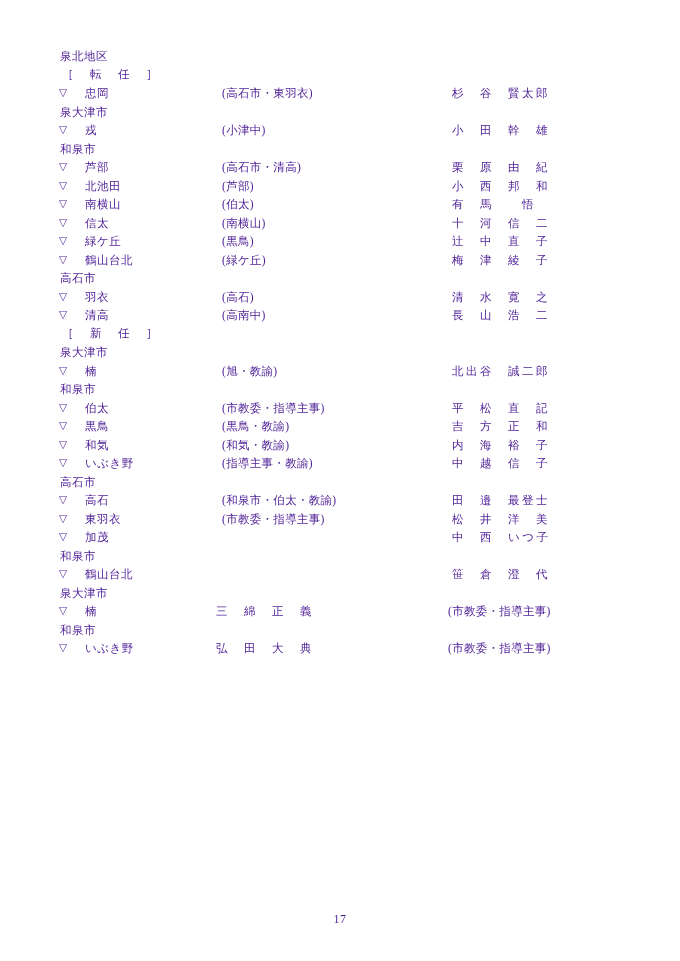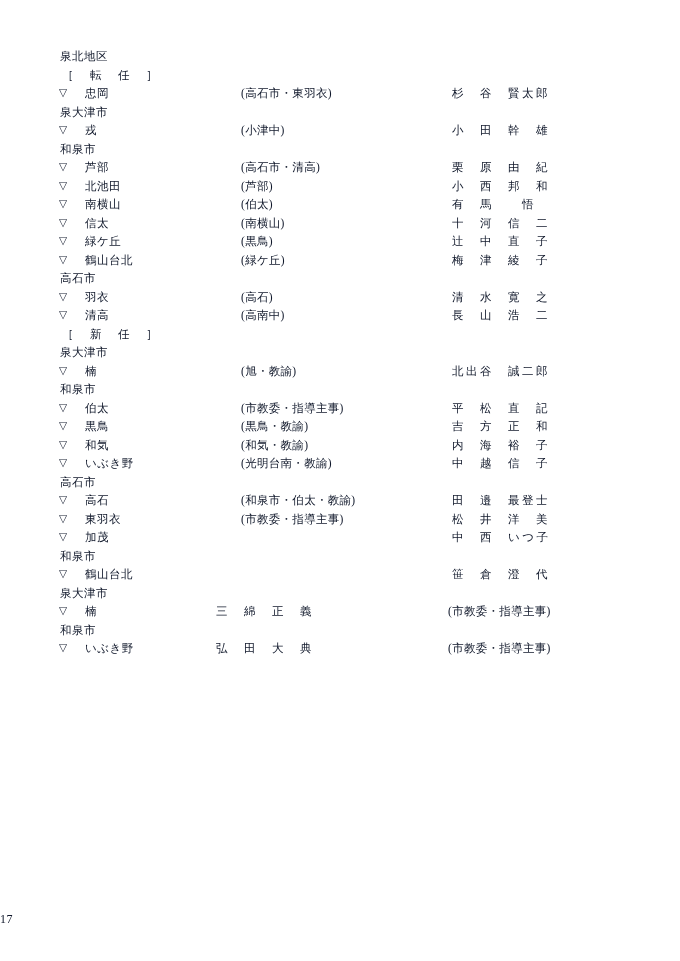--- a/index.html
+++ b/index.html
@@ -7,48 +7,49 @@
     padding: 0;
     background: #ffffff;
   }
   .page {
     position: relative;
     width: 680px;
     height: 961px;
     background: #ffffff;
     overflow: hidden;
     font-family: "Liberation Serif", "DejaVu Serif", serif;
-    color: #0f172a;
+    color: #4c1d95;
   }
   .content {
     position: absolute;
     left: 0;
     top: 47px;
     width: 680px;
   }
   .row {
     position: relative;
     height: 18.5px;
     line-height: 18.5px;
     font-size: 11.5px;
     white-space: nowrap;
   }
   .c-section   { position: absolute; left: 60px;  letter-spacing: 0.5px; }
-  .c-bracket   { position: absolute; left: 62px;  letter-spacing: 2.5px; }
+  .c-bracket   { position: absolute; left: 62px;  letter-spacing: 2.5px; font-family: Liberation Mono, monospace; }
   .c-marker    { position: absolute; left: 59px;  font-size: 10.5px; }
   .c-school    { position: absolute; left: 85px;  letter-spacing: 0.5px; }
-  .c-origin    { position: absolute; left: 222px; letter-spacing: 0.3px; margin-left: 19px; }
+  .c-origin    { position: absolute; left: 222px; letter-spacing: 0.3px; }
   .c-name      { position: absolute; left: 437px; letter-spacing: 2.5px; margin-left: 15px; }
   .c-name-mid  { position: absolute; left: 216px; letter-spacing: 2.5px; }
   .c-note      { position: absolute; left: 448px; letter-spacing: 0.3px; }
   .page-number {
     position: absolute;
     top: 912px;
     left: 0;
     width: 100%;
+    text-align: center;
     font-size: 12px;
     letter-spacing: 0.5px;
   }
 </style>
 </head>
 <body>
 
 <div class="page">
   <div class="content">
       <div class="row">
@@ -155,21 +156,21 @@
       </div>
       <div class="row">
         <span class="c-marker">▽</span>
         <span class="c-school">和気</span>
         <span class="c-origin">(和気・教諭)</span>
         <span class="c-name">内　海　裕　子</span>
       </div>
       <div class="row">
         <span class="c-marker">▽</span>
         <span class="c-school">いぶき野</span>
-        <span class="c-origin">(光明台南・教諭)</span>
+        <span class="c-origin">(指導主事・教諭)</span>
         <span class="c-name">中　越　信　子</span>
       </div>
       <div class="row">
         <span class="c-section">高石市</span>
       </div>
       <div class="row">
         <span class="c-marker">▽</span>
         <span class="c-school">高石</span>
         <span class="c-origin">(和泉市・伯太・教諭)</span>
         <span class="c-name">田　邉　最登士</span>

